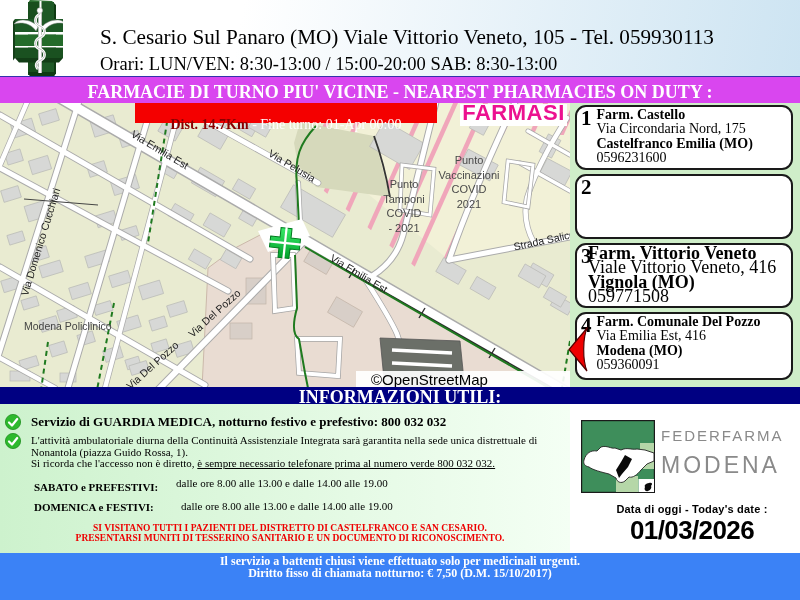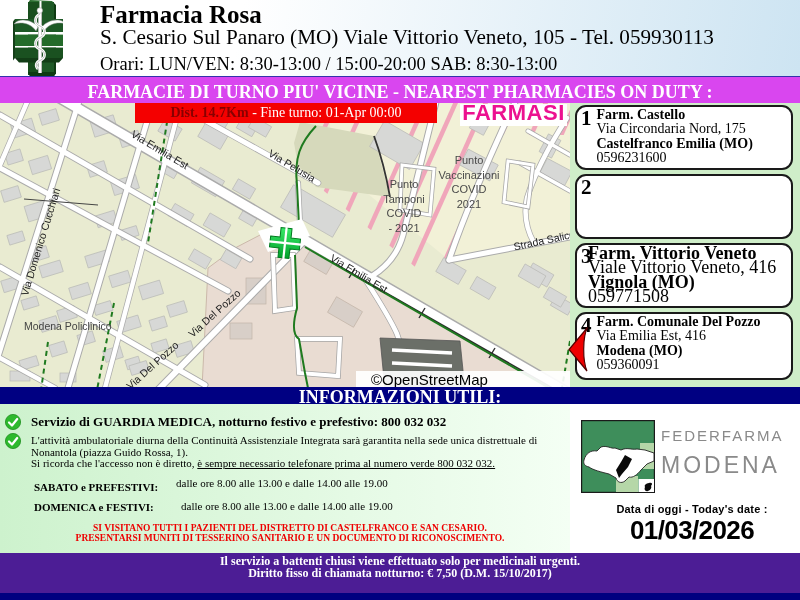--- a/index.html
+++ b/index.html
@@ -31,21 +31,20 @@
       <path d="M29,27 C34,20 48,17 53,24 C45,21.5 36,23.5 31,31 Z" fill="#ffffff" stroke="#888" stroke-width="0.5"></path>
       <rect x="25.2" y="8" width="3.6" height="65" fill="#ffffff"></rect>
       <rect x="25.2" y="8" width="0.7" height="65" fill="#aaa"></rect>
       <rect x="28.1" y="8" width="0.7" height="65" fill="#aaa"></rect>
       <path d="M27,14 C21,17 21,24 27,26 C33,28.5 33,35 27,37.5 C21,40 21,47 27,49 C33,51.5 33,58 27,60.5 C23,62 22,66 25,69" fill="none" stroke="#ffffff" stroke-width="2.8"></path>
       <path d="M27,14 C21,17 21,24 27,26 C33,28.5 33,35 27,37.5 C21,40 21,47 27,49 C33,51.5 33,58 27,60.5 C23,62 22,66 25,69" fill="none" stroke="#999" stroke-width="0.6"></path>
       <circle cx="26.8" cy="10.5" r="2.8" fill="#ffffff" stroke="#999" stroke-width="0.5"></circle>
     </g>
   </svg>
 
-  <div class="abs" style="left:100px;top:1px;font-size:25px;font-weight:bold;color:#000;">Farmacia Rosa</div>
 
   <div class="abs" style="left:100px;top:25px;font-size:21.2px;color:#000;">S. Cesario Sul Panaro (MO) Viale Vittorio Veneto, 105 - Tel. 059930113</div>
 
   <div class="abs" style="left:100px;top:54px;font-size:18.5px;color:#000;">Orari: LUN/VEN: 8:30-13:00 / 15:00-20:00 SAB: 8:30-13:00</div>
 </div>
 
 <div class="abs" style="left:0;top:76px;width:800px;height:27px;background:#d946ef;border-top:1px solid #3333aa;">
   <div class="abs" style="left:0;top:5px;width:800px;text-align:center;font-size:18px;font-weight:bold;color:#fff;">FARMACIE DI TURNO PIU' VICINE - NEAREST PHARMACIES ON DUTY :</div>
 </div>
 
@@ -266,21 +265,21 @@
 
     <polygon points="258,128 302,116 310,133 268,149" fill="#ffffff"></polygon>
 
     <g transform="translate(285,140) rotate(6)">
       <path d="M-15,-5.5 L-5.5,-5.5 L-5.5,-15 L5.5,-15 L5.5,-5.5 L15,-5.5 L15,5.5 L5.5,5.5 L5.5,15 L-5.5,15 L-5.5,5.5 L-15,5.5 Z" fill="url(#crossg)" stroke="#007a1e" stroke-width="1"></path>
       <line x1="-16" y1="0" x2="16" y2="0" stroke="#fff" stroke-width="2.2"></line>
       <line x1="0" y1="-16" x2="0" y2="16" stroke="#fff" stroke-width="2.2"></line>
     </g>
   </svg>
 
-  <div class="abs" style="left:135px;top:0px;width:302px;height:20px;background:#f40000;text-align:center;font-size:14px;color:#fff;padding-top:2px;">
+  <div class="abs" style="left:135px;top:0px;width:302px;height:20px;background:#f40000;text-align:center;font-size:14px;color:#fff;padding-top:14px;">
     <b style="color:#880000;">Dist. 14.7Km</b> - Fine turno: 01-Apr 00:00
   </div>
 
   <div class="abs" style="left:460px;top:1px;width:107px;height:22px;background:#fff;text-align:center;line-height:17px;">
     <span style="font-family:'Liberation Sans',sans-serif;font-weight:bold;font-size:22px;color:#ec1190;letter-spacing:0.5px;">FARMASI</span>
   </div>
 
   <div class="abs" style="left:356px;top:268px;width:214px;height:17px;background:rgba(255,255,255,0.92);font-family:'Liberation Sans',sans-serif;font-size:15px;color:#000;padding-left:15px;">©OpenStreetMap contributors</div>
 </div>
 
@@ -353,15 +352,15 @@
     <path d="M68,63 C71,62 72,64 70,66 C71,67 70,70 67,71 C64,72 63,69 64,67 C63,65 65,63.5 68,63 Z" fill="#0a0a0a"></path>
   </svg>
 
   <div class="abs" style="left:91px;top:23px;font-size:15px;color:#8a8a8a;letter-spacing:2px;">FEDERFARMA</div>
   <div class="abs" style="left:91px;top:47.5px;font-size:23px;color:#8a8a8a;letter-spacing:3px;">MODENA</div>
 
   <div class="abs" style="left:7px;top:98.5px;width:230px;text-align:center;font-size:11px;font-weight:bold;letter-spacing:0.2px;">Data di oggi - Today's date :</div>
   <div class="abs" style="left:7px;top:110.5px;width:230px;text-align:center;font-size:26px;font-weight:bold;letter-spacing:-0.6px;">01/03/2026</div>
 </div>
 
-<div class="abs" style="left:0;top:553px;width:800px;height:40px;background:#4c1d95;color:#fff;text-align:center;">
+<div class="abs" style="left:0;top:553px;width:800px;height:47px;background:#3b82f6;color:#fff;text-align:center;">
   <div style="font-size:12px;font-weight:bold;padding-top:2px;line-height:12.3px;">Il servizio a battenti chiusi viene effettuato solo per medicinali urgenti.<br>Diritto fisso di chiamata notturno: € 7,50 (D.M. 15/10/2017)</div>
 </div>
 
 </body></html>

